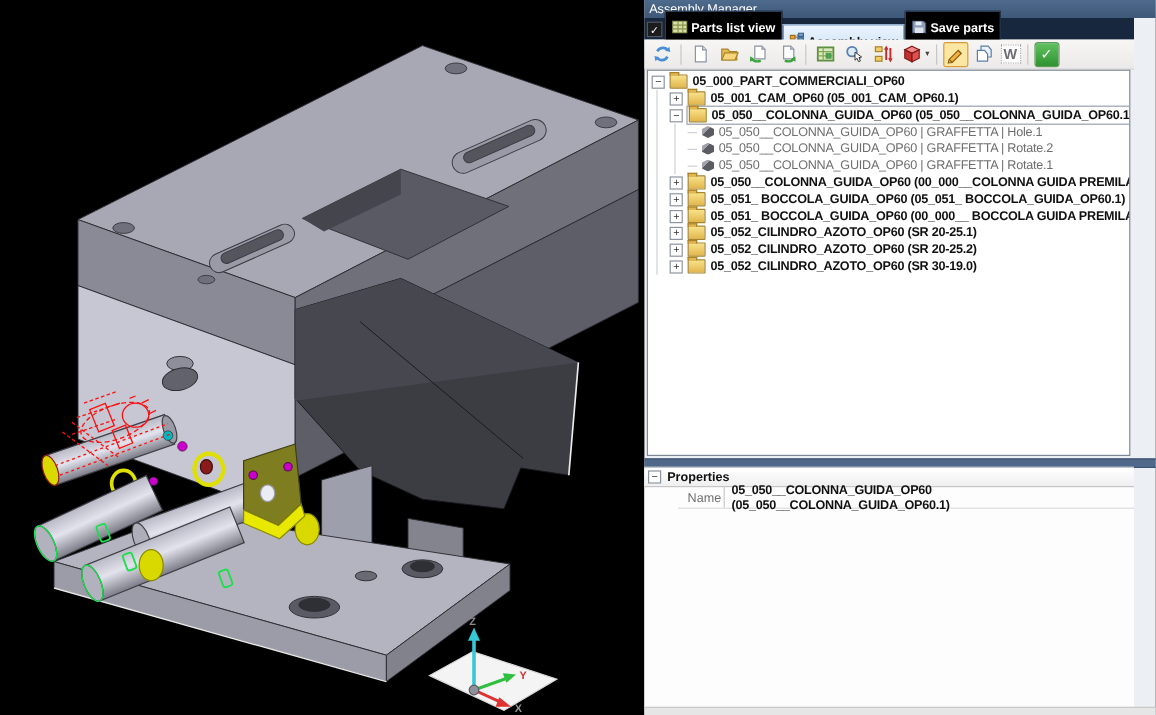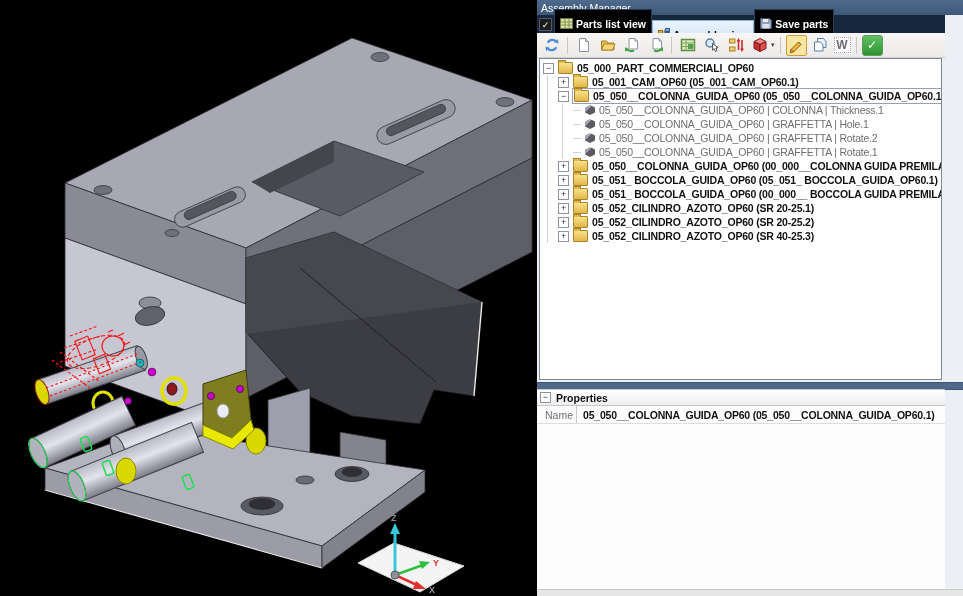--- a/index.html
+++ b/index.html
@@ -42,21 +42,21 @@
          clip-path:polygon(50% 0,100% 25%,100% 75%,50% 100%,0 75%,0 25%);}
   .tlabel{color:#6E6E6E;}
   .tlabel.b{color:#111;font-weight:bold;}
   .selbox{display:inline-flex;align-items:center;outline:1px solid #97A0AE;padding:0 2px 0 1px;}
   
   .splitter{position:absolute;left:0;top:382px;right:0;height:6px;background:linear-gradient(#5E7block,#50688A);background:#50688A;border-top:1px solid #3E5572;border-bottom:1px solid #3E5572;}
   .props{position:absolute;left:0;top:389px;width:408px;bottom:6px;background:#FDFDFD;border-top:1px solid #C4C8CE;}
   .phead{height:15px;display:flex;align-items:center;background:linear-gradient(#FFFFFF,#EFEFEF);border-bottom:1px solid #C5C5C5;padding-left:3px;}
   .pcollapse{width:9px;height:9px;border:1px solid #8C94A0;background:#fff;color:#333;font-size:9px;line-height:8px;text-align:center;margin-right:5px;}
   .phead .plabel{font-size:10.5px;font-weight:bold;color:#111;text-align:right;}
-  .prow{height:17px;display:flex;align-items:center;border-bottom:1px solid #DDDDDD;font-size:10.5px;}
+  .prow{height:17px;display:flex;align-items:center;border-bottom:1px solid #DDDDDD;font-size:10.5px;margin-left:28px;}
   .pname{width:40px;padding-left:8px;color:#707070;border-right:1px solid #C9C9C9;height:100%;display:flex;align-items:center;box-sizing:border-box;}
   .pval{padding-left:6px;font-weight:bold;color:#111;letter-spacing:-0.2px;}
   
   .strip{position:absolute;right:0;top:15px;width:18px;bottom:6px;background:#F6F8FA;border-left:1px solid #BDC2C9;}
   .strip-ic{position:absolute;left:1px;top:2px;width:15px;height:15px;background:#FFDD8C;border:1px solid #D6A432;display:flex;align-items:center;justify-content:center;box-sizing:border-box;}
   .strip-label{position:absolute;left:2px;top:24px;writing-mode:vertical-rl;transform:rotate(180deg);font-size:10.5px;color:#3A3A3A;white-space:nowrap;}
   .bottombar{position:absolute;left:0;right:0;bottom:0;height:6px;background:#E6E6E6;border-top:1px solid #C8C8C8;}
 </style>
 </head>
 <body>
@@ -373,27 +373,20 @@
           <span class="selbox">
             <span class="tfolder"></span>
             <span class="tlabel b">05_050__COLONNA_GUIDA_OP60 (05_050__COLONNA_GUIDA_OP60.1)</span>
           </span>
         </div>
         <div class="trow">
           <span class="tind"></span>
           <span class="tind"></span>
           <span class="tdash"></span>
           <span class="tcube"></span>
-          <span class="tlabel">05_050__COLONNA_GUIDA_OP60 | COLONNA | Thickness.1</span>
-        </div>
-        <div class="trow">
-          <span class="tind"></span>
-          <span class="tind"></span>
-          <span class="tdash"></span>
-          <span class="tcube"></span>
           <span class="tlabel">05_050__COLONNA_GUIDA_OP60 | GRAFFETTA | Hole.1</span>
         </div>
         <div class="trow">
           <span class="tind"></span>
           <span class="tind"></span>
           <span class="tdash"></span>
           <span class="tcube"></span>
           <span class="tlabel">05_050__COLONNA_GUIDA_OP60 | GRAFFETTA | Rotate.2</span>
         </div>
         <div class="trow">
@@ -430,21 +423,21 @@
         <div class="trow">
           <span class="tind"></span>
           <span class="texp">+</span>
           <span class="tfolder"></span>
           <span class="tlabel b">05_052_CILINDRO_AZOTO_OP60 (SR 20-25.2)</span>
         </div>
         <div class="trow">
           <span class="tind"></span>
           <span class="texp">+</span>
           <span class="tfolder"></span>
-          <span class="tlabel b">05_052_CILINDRO_AZOTO_OP60 (SR 40-25.3)</span>
+          <span class="tlabel b">05_052_CILINDRO_AZOTO_OP60 (SR 30-19.0)</span>
         </div>
       </div>
   </div>
 
   <div class="splitter"></div>
 
   <div class="props">
     <div class="phead">
       <span class="pcollapse">−</span>
       <span class="plabel">Properties</span>

